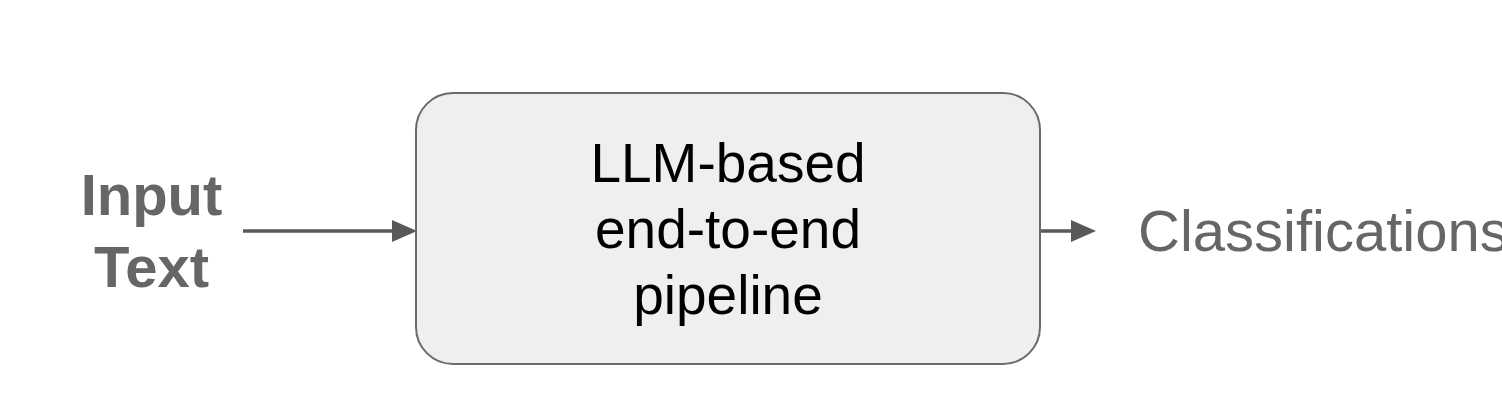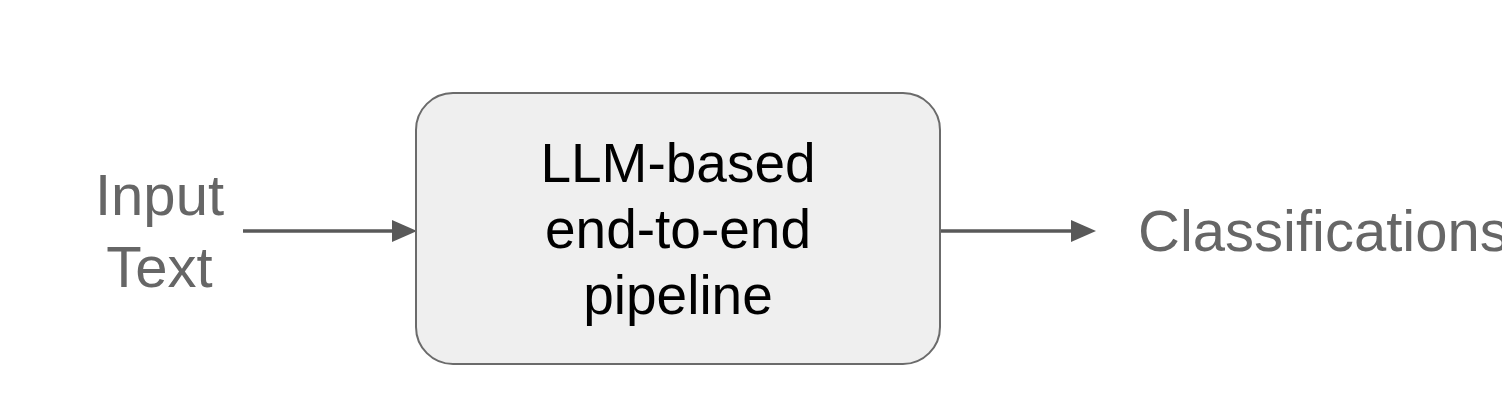--- a/index.html
+++ b/index.html
@@ -29,35 +29,36 @@
   .side-label {
     position: absolute;
     transform: translateY(-50%);
     color: var(--label-text);
     font-size: 58px;
     line-height: 72px;
     white-space: pre-line;
     text-align: center;
   }
   .label-input {
-    left: 52px;
+    left: 44px;
     top: 231px;
     width: 215px;
+    font-weight: bold;
   }
   .label-output {
     left: 1138px;
     top: 231px;
     text-align: left;
     white-space: nowrap;
   }
   .node-box {
     position: absolute;
     left: 415px;
     top: 92px;
-    width: 526px;
+    width: 626px;
     height: 273px;
     background: var(--box-fill);
     border: 2px solid var(--box-border);
     border-radius: 38px;
     display: flex;
     align-items: center;
     justify-content: center;
   }
   .node-box-label {
     color: var(--box-text);

